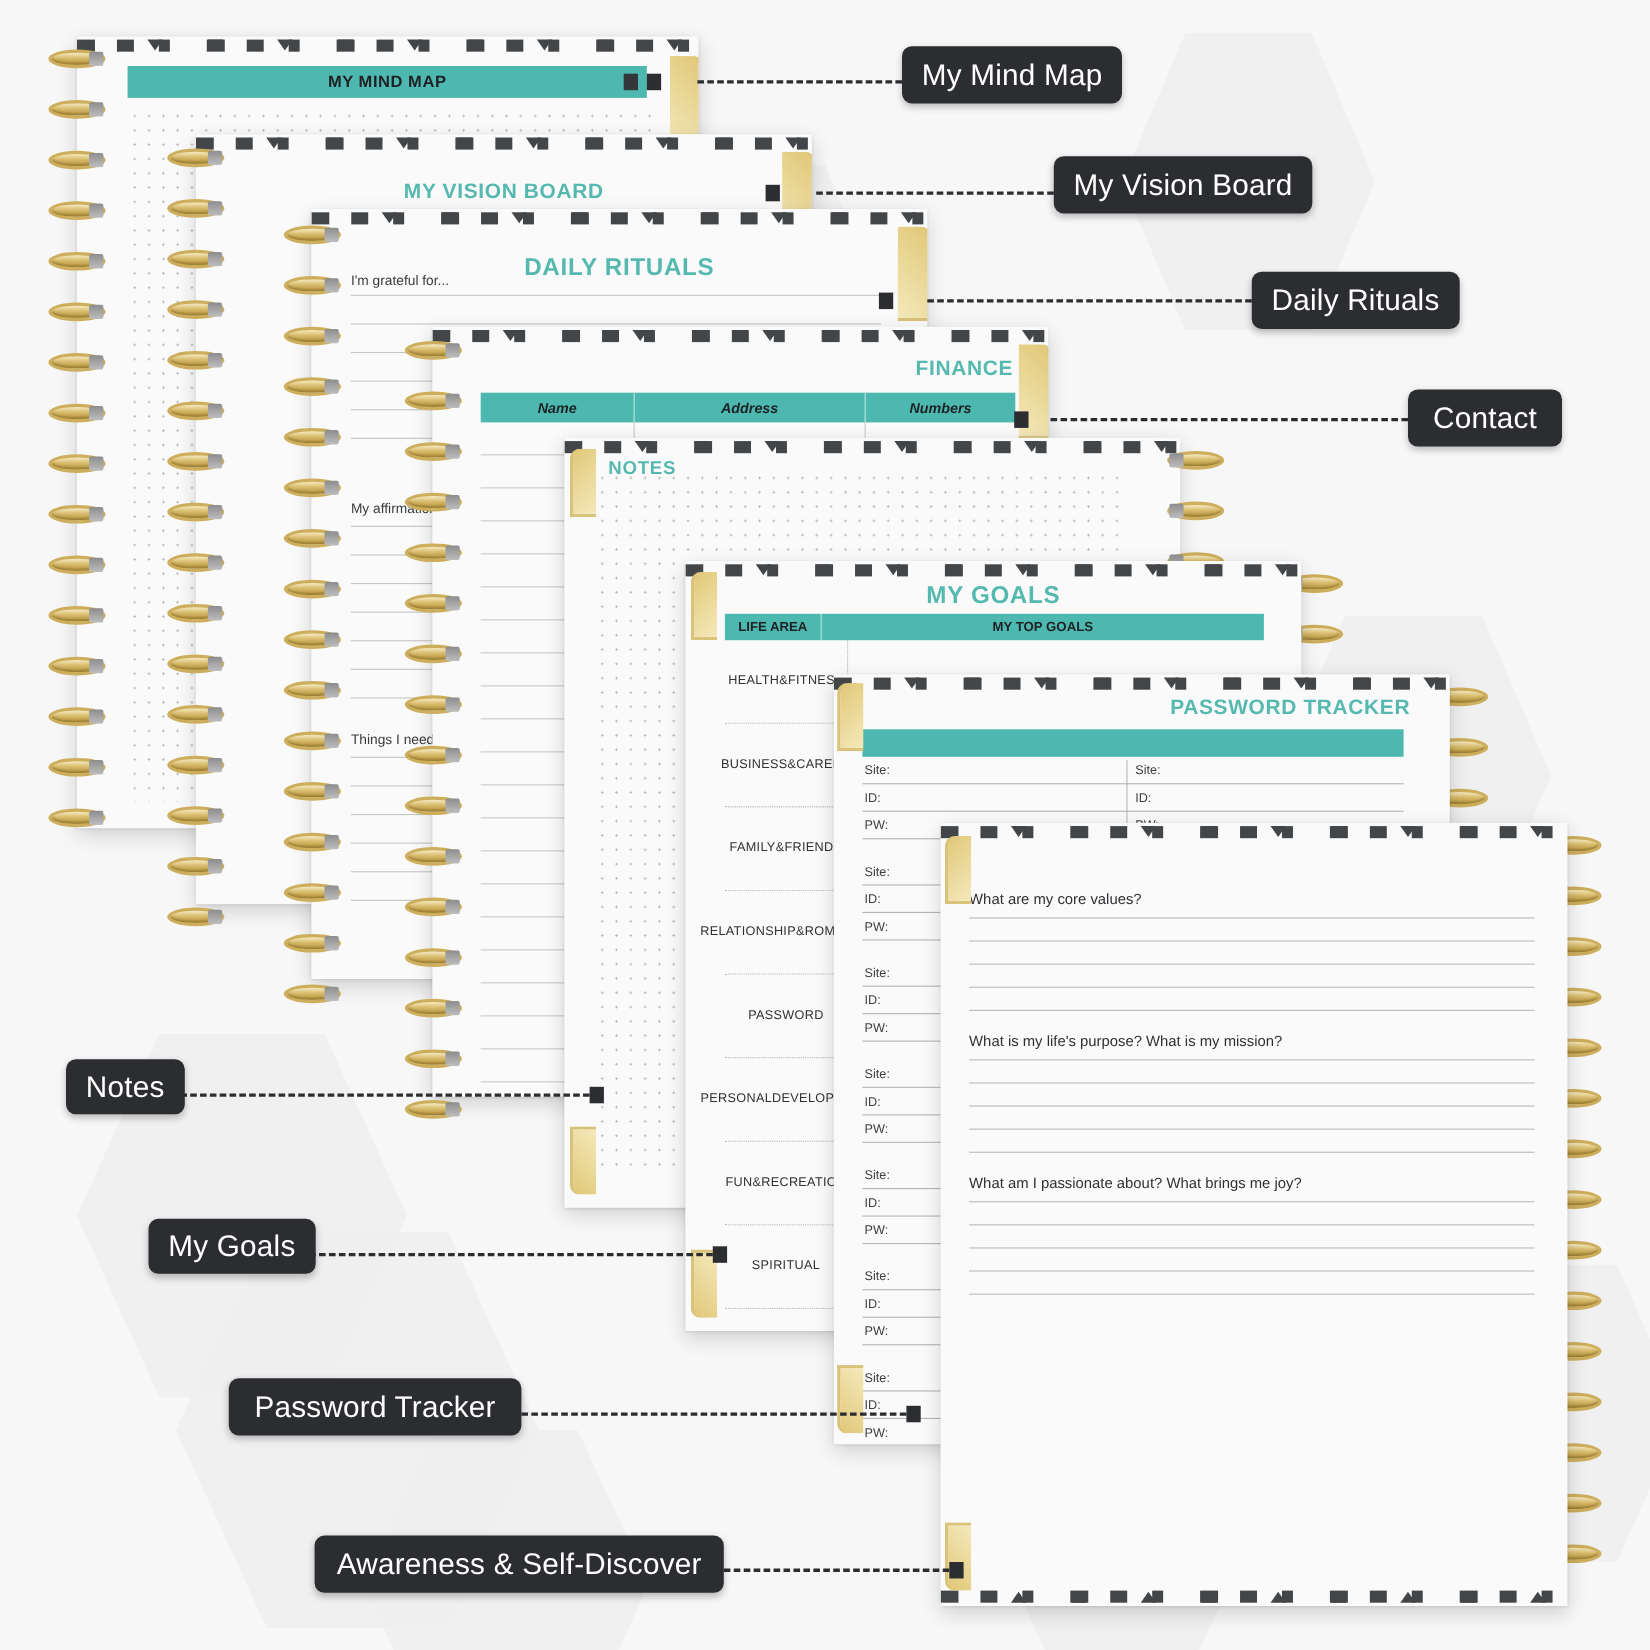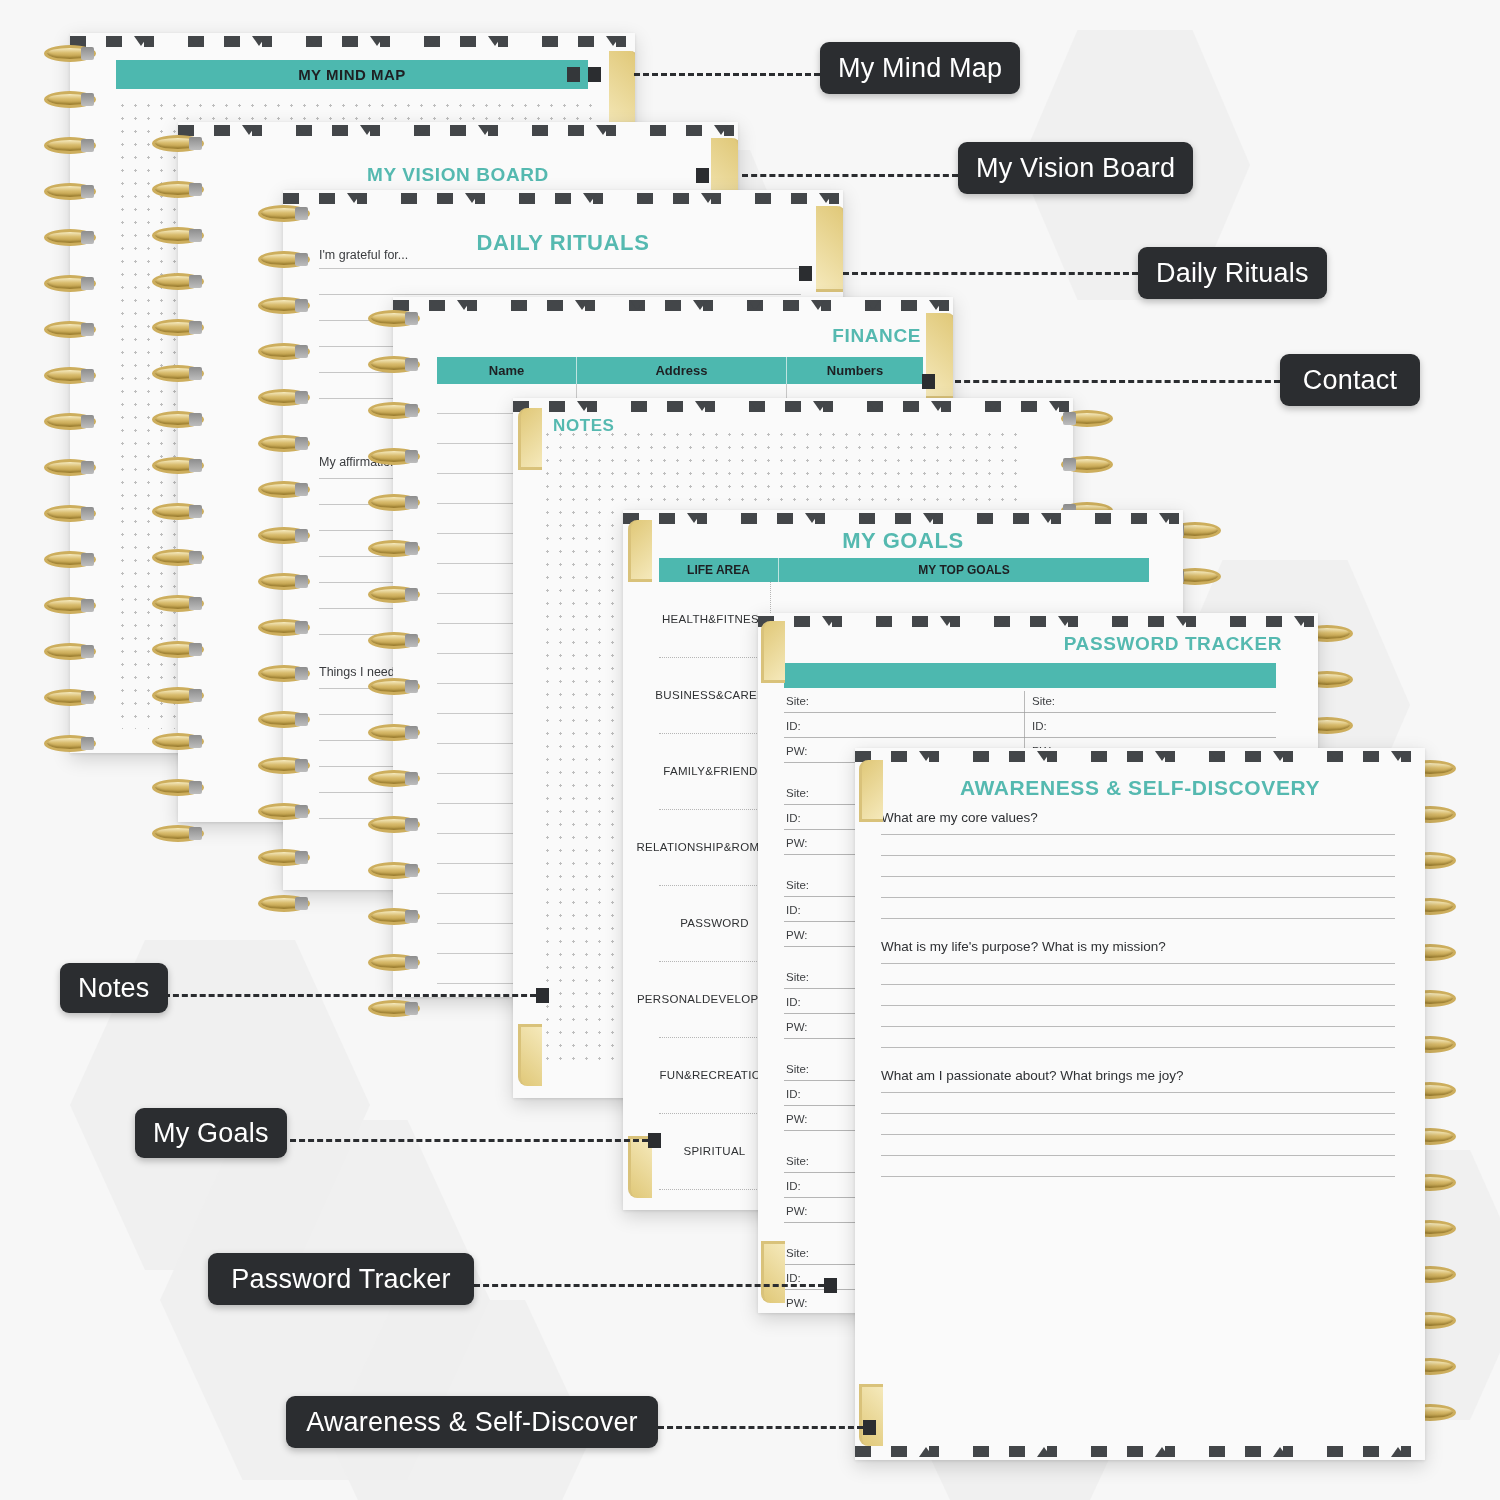--- a/index.html
+++ b/index.html
@@ -280,21 +280,21 @@
         <div class="tri" style="left: 237px;"></div>
         <div class="tri" style="left: 300px;"></div>
         <div class="tri" style="left: 355px;"></div>
         <div class="tri" style="left: 418px;"></div>
         <div class="tri" style="left: 473px;"></div>
         <div class="tri" style="left: 536px;"></div>
       </div>
     <div class="hdr-text" style="right:32px; top:28px; font-size:19px;">FINANCE</div>
 
     <div class="tbl" style="left:44px; top:60px; width:486px;">
-      <div class="thead" style="height:27px;">
+      <div class="thead" style="height:27px;font-style:italic;">
         <div class="th" style="width:140px;">Name</div>
         <div class="th" style="width:210px;">Address</div>
         <div class="th" style="flex:1;">Numbers</div>
       </div>
       <div class="trow" style="height:30px;">
           <div class="td" style="width:140px;"></div>
           <div class="td" style="width:210px;"></div>
           <div class="td" style="flex:1;"></div>
         </div>
       <div class="trow" style="height:30px;">
@@ -428,21 +428,21 @@
         <div class="tri" style="left: 300px;"></div>
         <div class="tri" style="left: 355px;"></div>
         <div class="tri" style="left: 418px;"></div>
         <div class="tri" style="left: 473px;"></div>
         <div class="tri" style="left: 536px;"></div>
       </div>
     <div class="hdr-text" style="left:0; right:0; top:18px; text-align:center; font-size:22px;">MY GOALS</div>
 
     <div class="tbl" style="left:36px; top:48px; width:490px;">
       <div class="thead" style="height:24px;">
-        <div class="th" style="width:120px; font-size:12px;">LIFE AREA</div>
+        <div class="th" style="width:88px; font-size:12px;">LIFE AREA</div>
         <div class="th" style="flex:1; font-size:12px;">MY TOP GOALS</div>
       </div>
       <div id="goals-rows">
           <div class="goals-row" style="height: 76px;">
             <div class="area" style="width: 112px;">
               <span>HEALTH</span>
               <br>
               <span>&amp;</span>
               <br>
               <span>FITNESS</span>
@@ -667,21 +667,20 @@
         <div class="tri" style="left: 64px;"></div>
         <div class="tri" style="left: 119px;"></div>
         <div class="tri" style="left: 182px;"></div>
         <div class="tri" style="left: 237px;"></div>
         <div class="tri" style="left: 300px;"></div>
         <div class="tri" style="left: 355px;"></div>
         <div class="tri" style="left: 418px;"></div>
         <div class="tri" style="left: 473px;"></div>
         <div class="tri" style="left: 536px;"></div>
       </div>
-    <div class="hdr-text" style="left:0; right:0; top:28px; text-align:center; font-size:21px;">AWARENESS &amp; SELF-DISCOVERY</div>
     <div id="awareness-qa" class="qa" style="top:62px;">
         <div>
           <div class="q">What are my core values?</div>
           <div class="ansline"></div>
           <div class="ansline"></div>
           <div class="ansline"></div>
           <div class="ansline"></div>
           <div class="ansline"></div>
         </div>
         <div>

